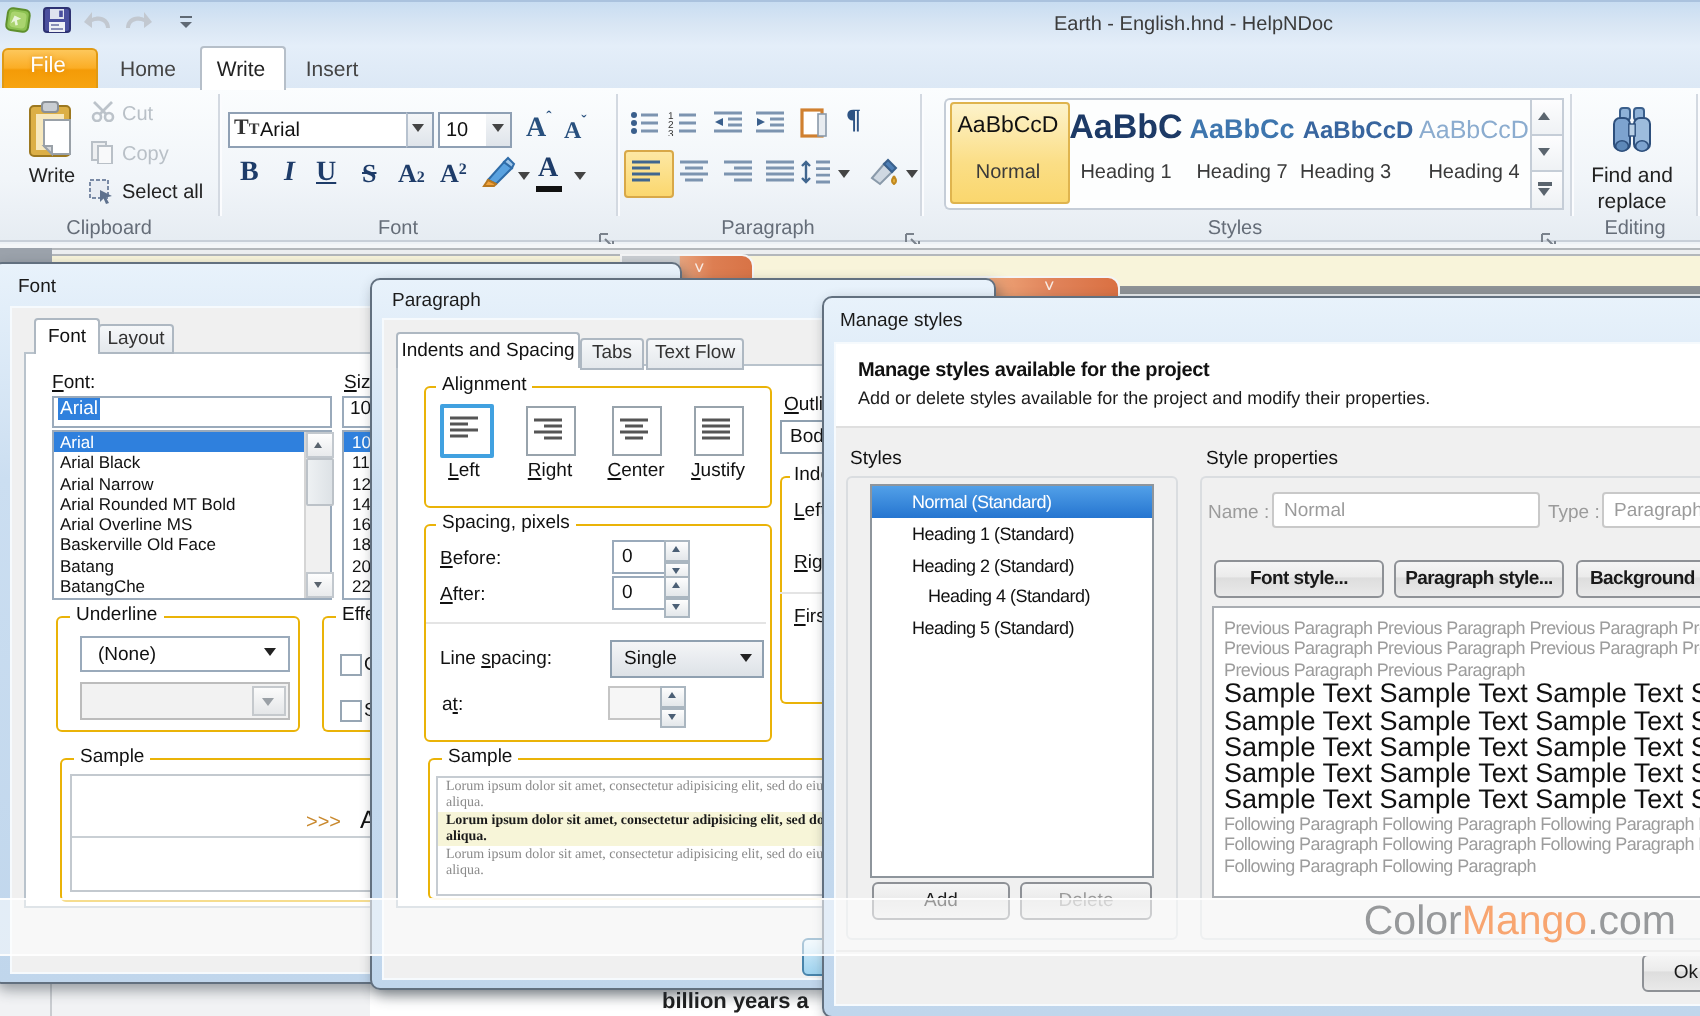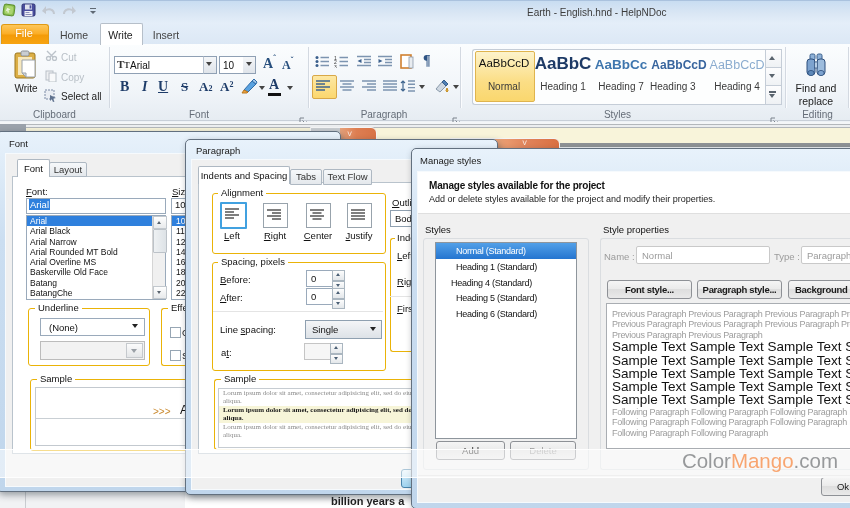--- a/index.html
+++ b/index.html
@@ -428,23 +428,23 @@
 
     <div class="ab" style="left:0;top:0;width:438px;height:41px;background:#fff;border-bottom:1px solid #dfdfdf"></div>
     <div class="tx" style="left:11px;top:8px;font-size:10px;font-weight:bold;letter-spacing:-0.2px;color:#111">Manage styles available for the project</div>
     <div class="tx" style="left:11px;top:22px;font-size:9px;color:#1c1c1c">Add or delete styles available for the project and modify their properties.</div>
 
     <div class="tx" style="left:7px;top:52px;font-size:9.5px;color:#111">Styles</div>
     <div class="gb" style="left:5px;top:66px;width:164px;height:230px;border-color:#dadde0"></div>
     <div class="ab" style="left:17px;top:70px;width:140px;height:195px;background:#fff;border:1px solid #8e959c;font-size:9px;letter-spacing:-0.25px;color:#111">
       <div style="height:15.8px;background:linear-gradient(#52a0e8,#2575d0);color:#fff;padding-left:20px;line-height:16px">Normal (Standard)</div>
       <div style="height:15.8px;padding-left:20px;line-height:16px">Heading 1 (Standard)</div>
-      <div style="height:15.8px;padding-left:15px;line-height:16px">Heading 4 (Standard)</div>
+      <div style="height:15.8px;padding-left:20px;line-height:16px">Heading 2 (Standard)</div>
+      <div style="height:15.8px;padding-left:28px;line-height:16px">Heading 4 (Standard)</div>
       <div style="height:15.8px;padding-left:20px;line-height:16px">Heading 5 (Standard)</div>
-      <div style="height:15.8px;padding-left:20px;line-height:16px">Heading 6 (Standard)</div>
     </div>
     <div class="btn" style="left:18px;top:269px;width:67px;height:17px;line-height:17px;font-size:9.5px">Add</div>
     <div class="btn" style="left:92px;top:269px;width:64px;height:17px;line-height:17px;font-size:9.5px;color:#9b9b9b">Delete</div>
 
     <div class="tx" style="left:185px;top:52px;font-size:9.5px;color:#111">Style properties</div>
     <div class="gb" style="left:182px;top:66px;width:256px;height:230px;border-color:#dadde0;border-right:none"></div>
     <div class="tx" style="left:186px;top:79px;font-size:9.5px;color:#9b9b9b">Name :</div>
     <div class="ab" style="left:218px;top:74px;width:132px;height:16px;background:#fff;border:1px solid #c9c9c9;border-radius:2px">
         <div class="tx" style="left:5px;top:3px;font-size:9.5px;color:#9b9b9b">Normal</div>
       </div>

